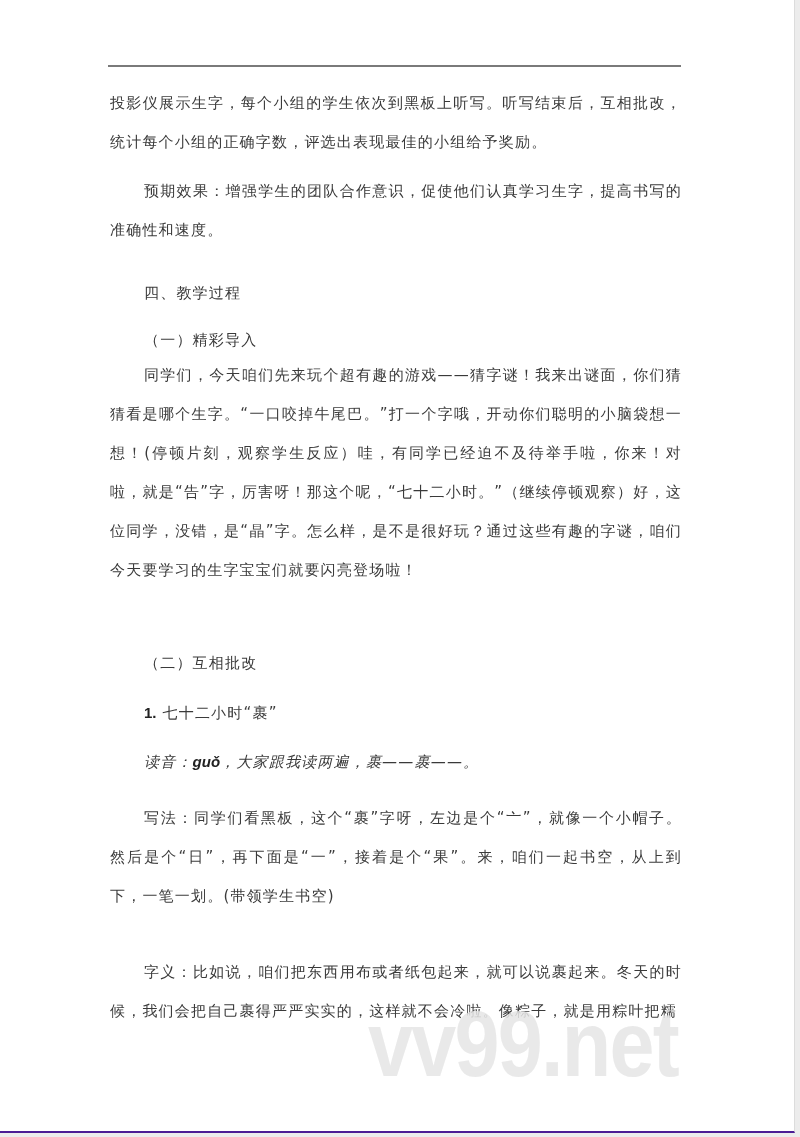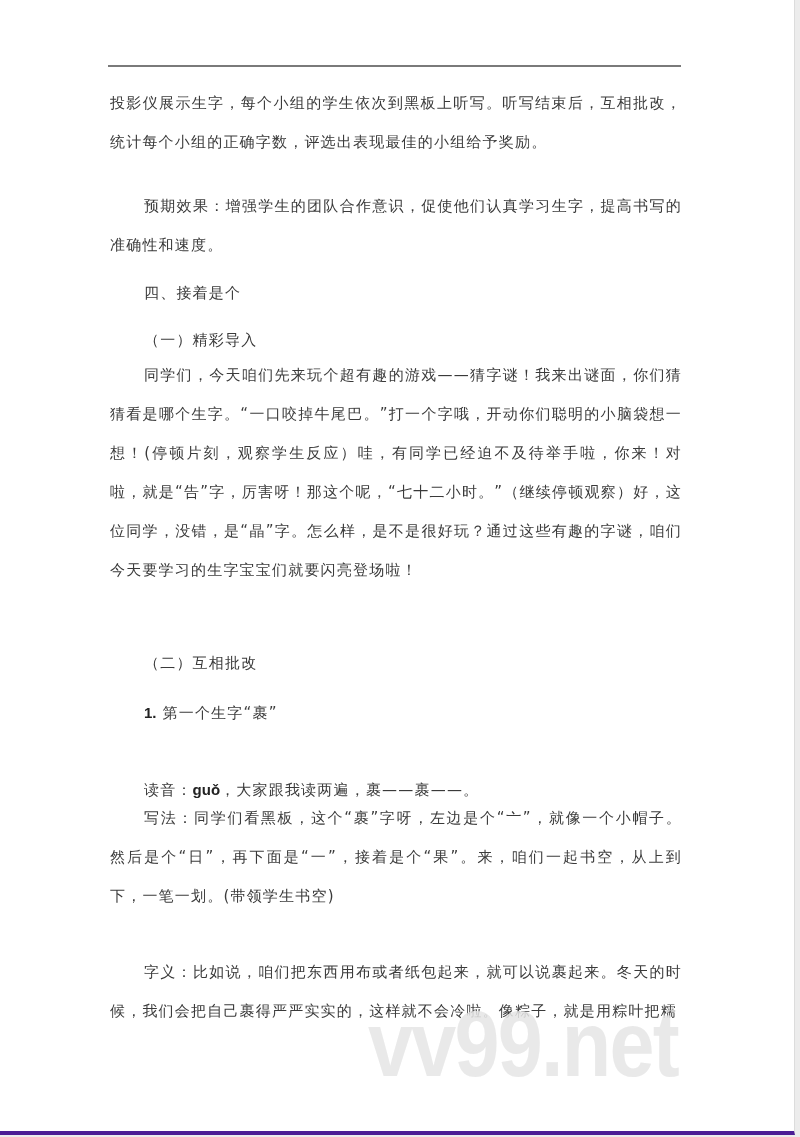--- a/index.html
+++ b/index.html
@@ -11,21 +11,21 @@
       overflow: hidden;
     }
     .page {
       position: absolute;
       left: 0;
       top: 0;
       width: 794px;
       height: 1131px;
       background: #ffffff;
       border-right: 1px solid #dcdcdc;
-      border-bottom: 4px solid #4c1d95;
+      border-bottom: 2px solid #4c1d95;
     }
     .header-rule {
       position: absolute;
       left: 108px;
       top: 65px;
       width: 573px;
       height: 0;
       border-top: 2px solid #7a7a7a;
     }
     .body-text {
@@ -72,33 +72,33 @@
   </style>
 </head>
 <body>
 
 <div class="page">
   <div class="header-rule"></div>
 
   <div class="body-text">
     <p class="para" style="top:0px;">投影仪展示生字，每个小组的学生依次到黑板上听写。听写结束后，互相批改，统计每个小组的正确字数，评选出表现最佳的小组给予奖励。</p>
 
-    <p class="para indent" style="top:104px;font-family:Liberation Mono, monospace;">预期效果：增强学生的团队合作意识，促使他们认真学习生字，提高书写的准确性和速度。</p>
+    <p class="para indent" style="top:88px;">预期效果：增强学生的团队合作意识，促使他们认真学习生字，提高书写的准确性和速度。</p>
 
-    <p class="para heading" style="top:190px;">四、接着是个</p>
+    <p class="para heading" style="top:190px;">四、教学过程</p>
 
     <p class="para heading" style="top:238px;font-family:Liberation Mono, monospace;">（一）精彩导入</p>
 
     <p class="para indent" style="top:272px;">同学们，今天咱们先来玩个超有趣的游戏——猜字谜！我来出谜面，你们猜猜看是哪个生字。“一口咬掉牛尾巴。”打一个字哦，开动你们聪明的小脑袋想一想！(停顿片刻，观察学生反应）哇，有同学已经迫不及待举手啦，你来！对啦，就是“告”字，厉害呀！那这个呢，“七十二小时。”（继续停顿观察）好，这位同学，没错，是“晶”字。怎么样，是不是很好玩？通过这些有趣的字谜，咱们今天要学习的生字宝宝们就要闪亮登场啦！</p>
 
     <p class="para heading" style="top:560px;">（二）互相批改</p>
 
-    <p class="para heading" style="top:609px;"><span class="latin">1.</span><span> 第一个生字“裹”</span></p>
+    <p class="para heading" style="top:609px;"><span class="latin">1.</span><span> 七十二小时“裹”</span></p>
 
-    <p class="para heading" style="top:686px;"><span>读音：</span><span class="latin">guǒ</span><span>，大家跟我读两遍，裹——裹——。</span></p>
+    <p class="para heading" style="top:658px;font-style:italic;"><span>读音：</span><span class="latin">guǒ</span><span>，大家跟我读两遍，裹——裹——。</span></p>
 
     <p class="para indent" style="top:715px;">写法：同学们看黑板，这个“裹”字呀，左边是个“亠”，就像一个小帽子。然后是个“日”，再下面是“一”，接着是个“果”。来，咱们一起书空，从上到下，一笔一划。(带领学生书空)</p>
 
     <p class="para indent" style="top:870px;font-family:Liberation Mono, monospace;">字义：比如说，咱们把东西用布或者纸包起来，就可以说裹起来。冬天的时候，我们会把自己裹得严严实实的，这样就不会冷啦。像粽子，就是用粽叶把糯</p>
   </div>
 
   <div class="watermark">vv99.net</div>
 </div>
 
 </body></html>

